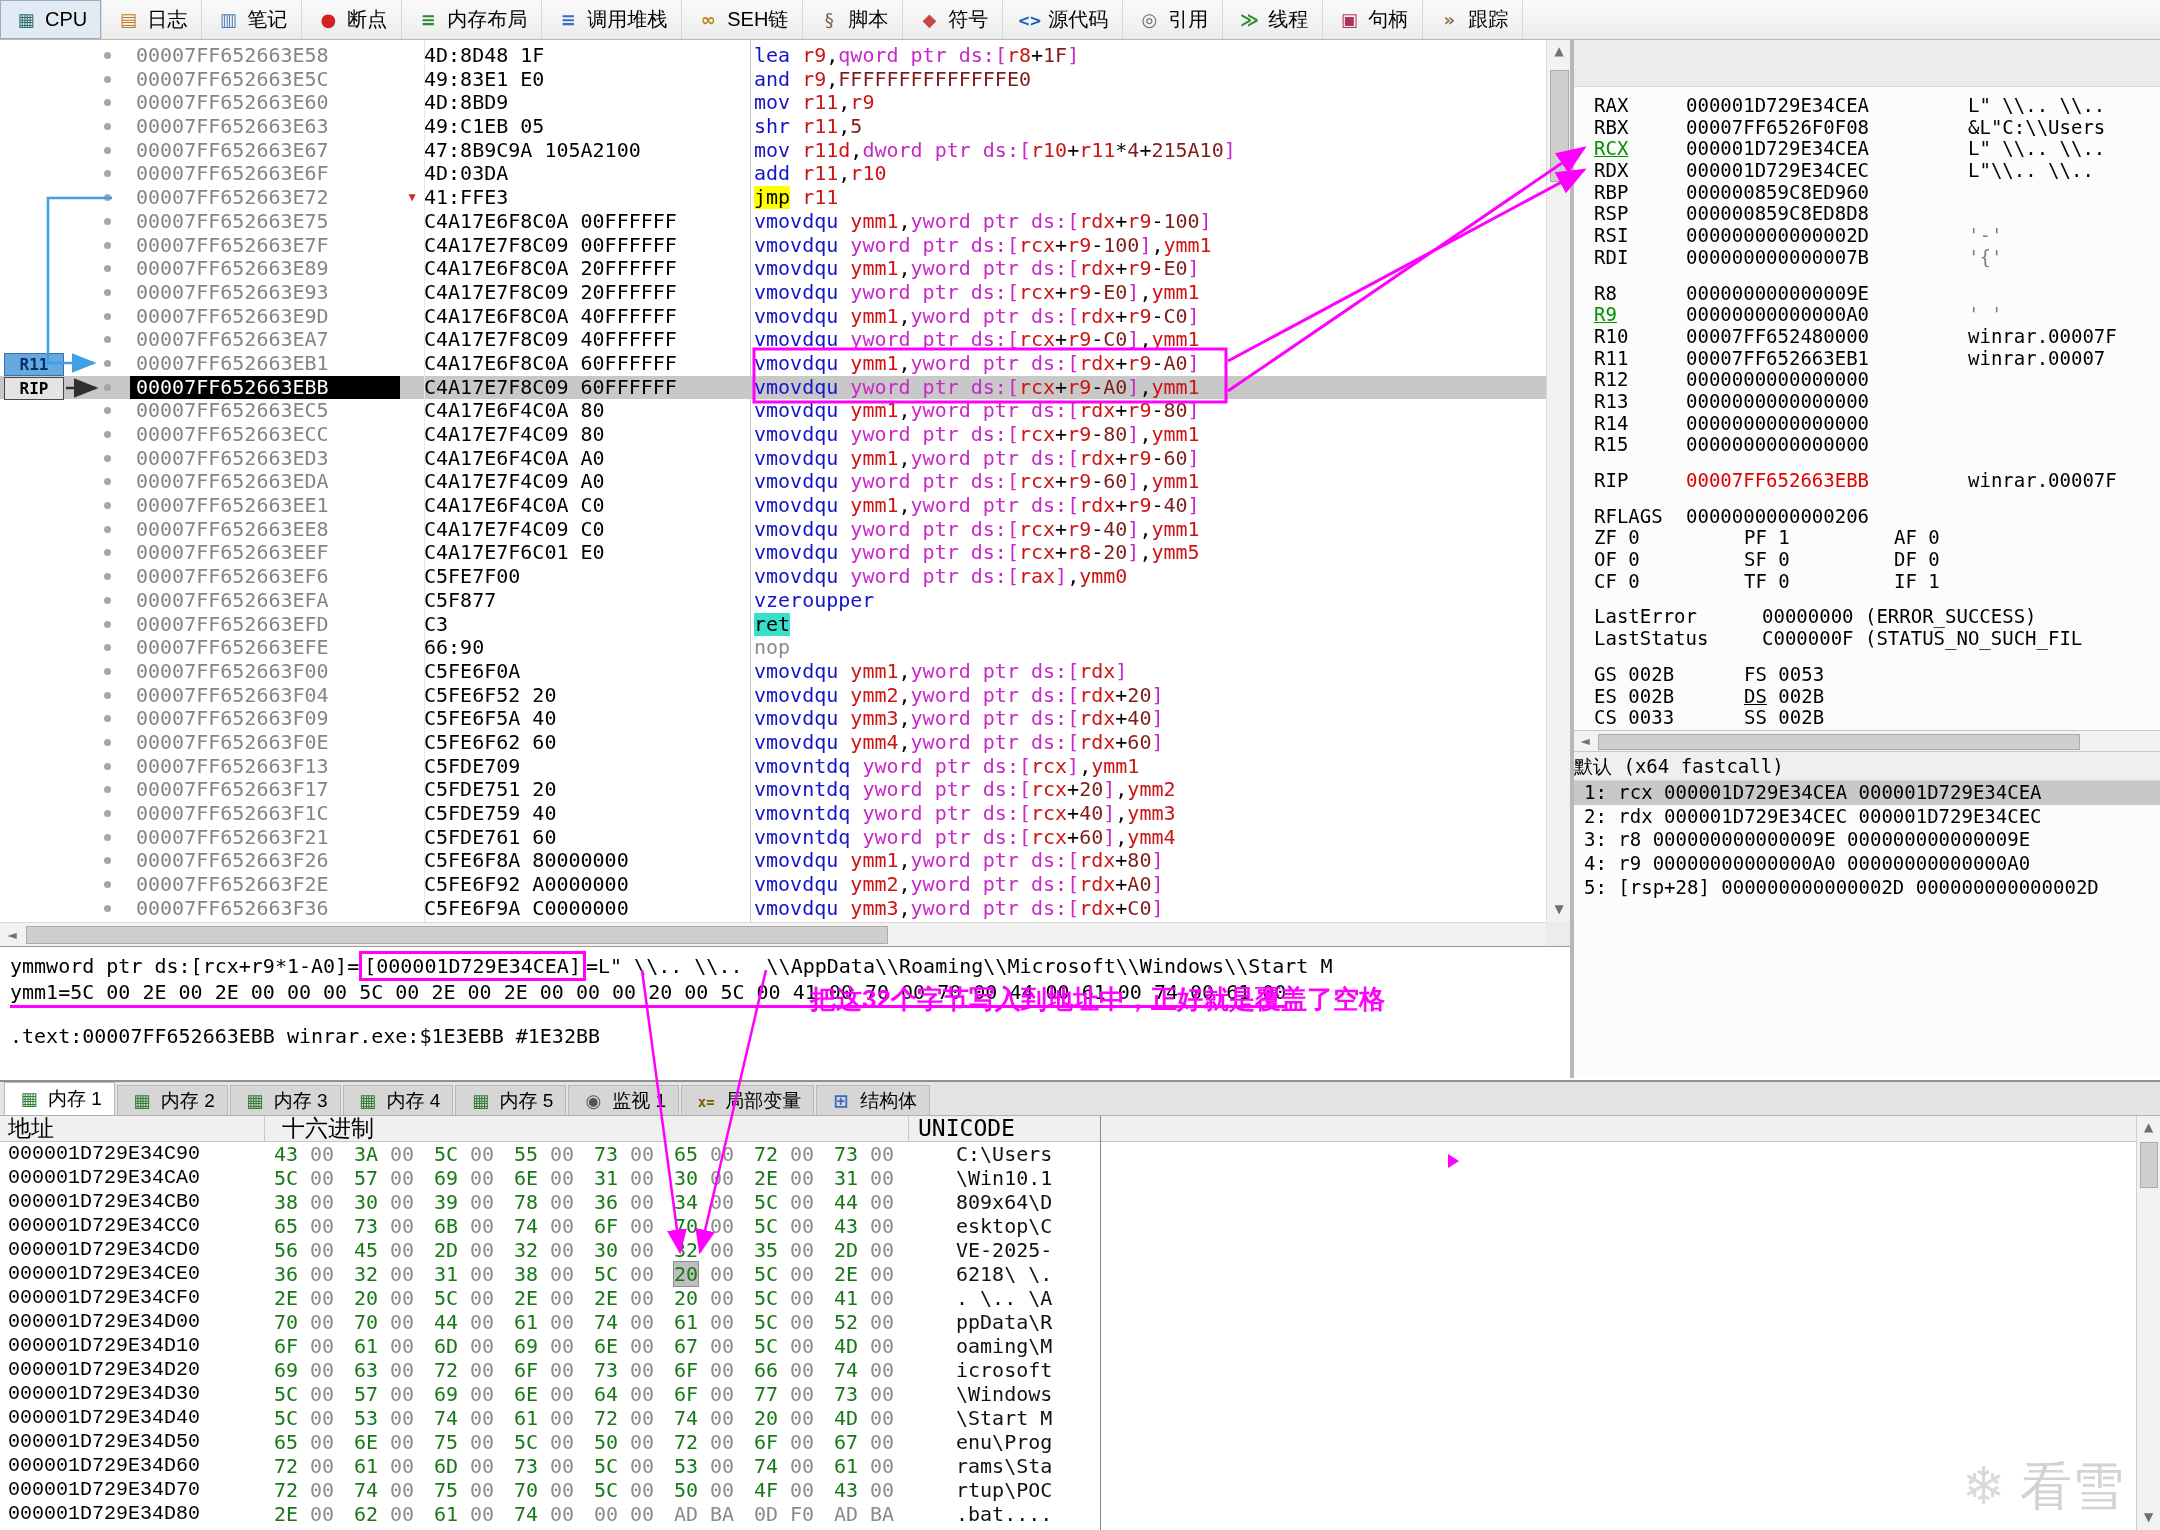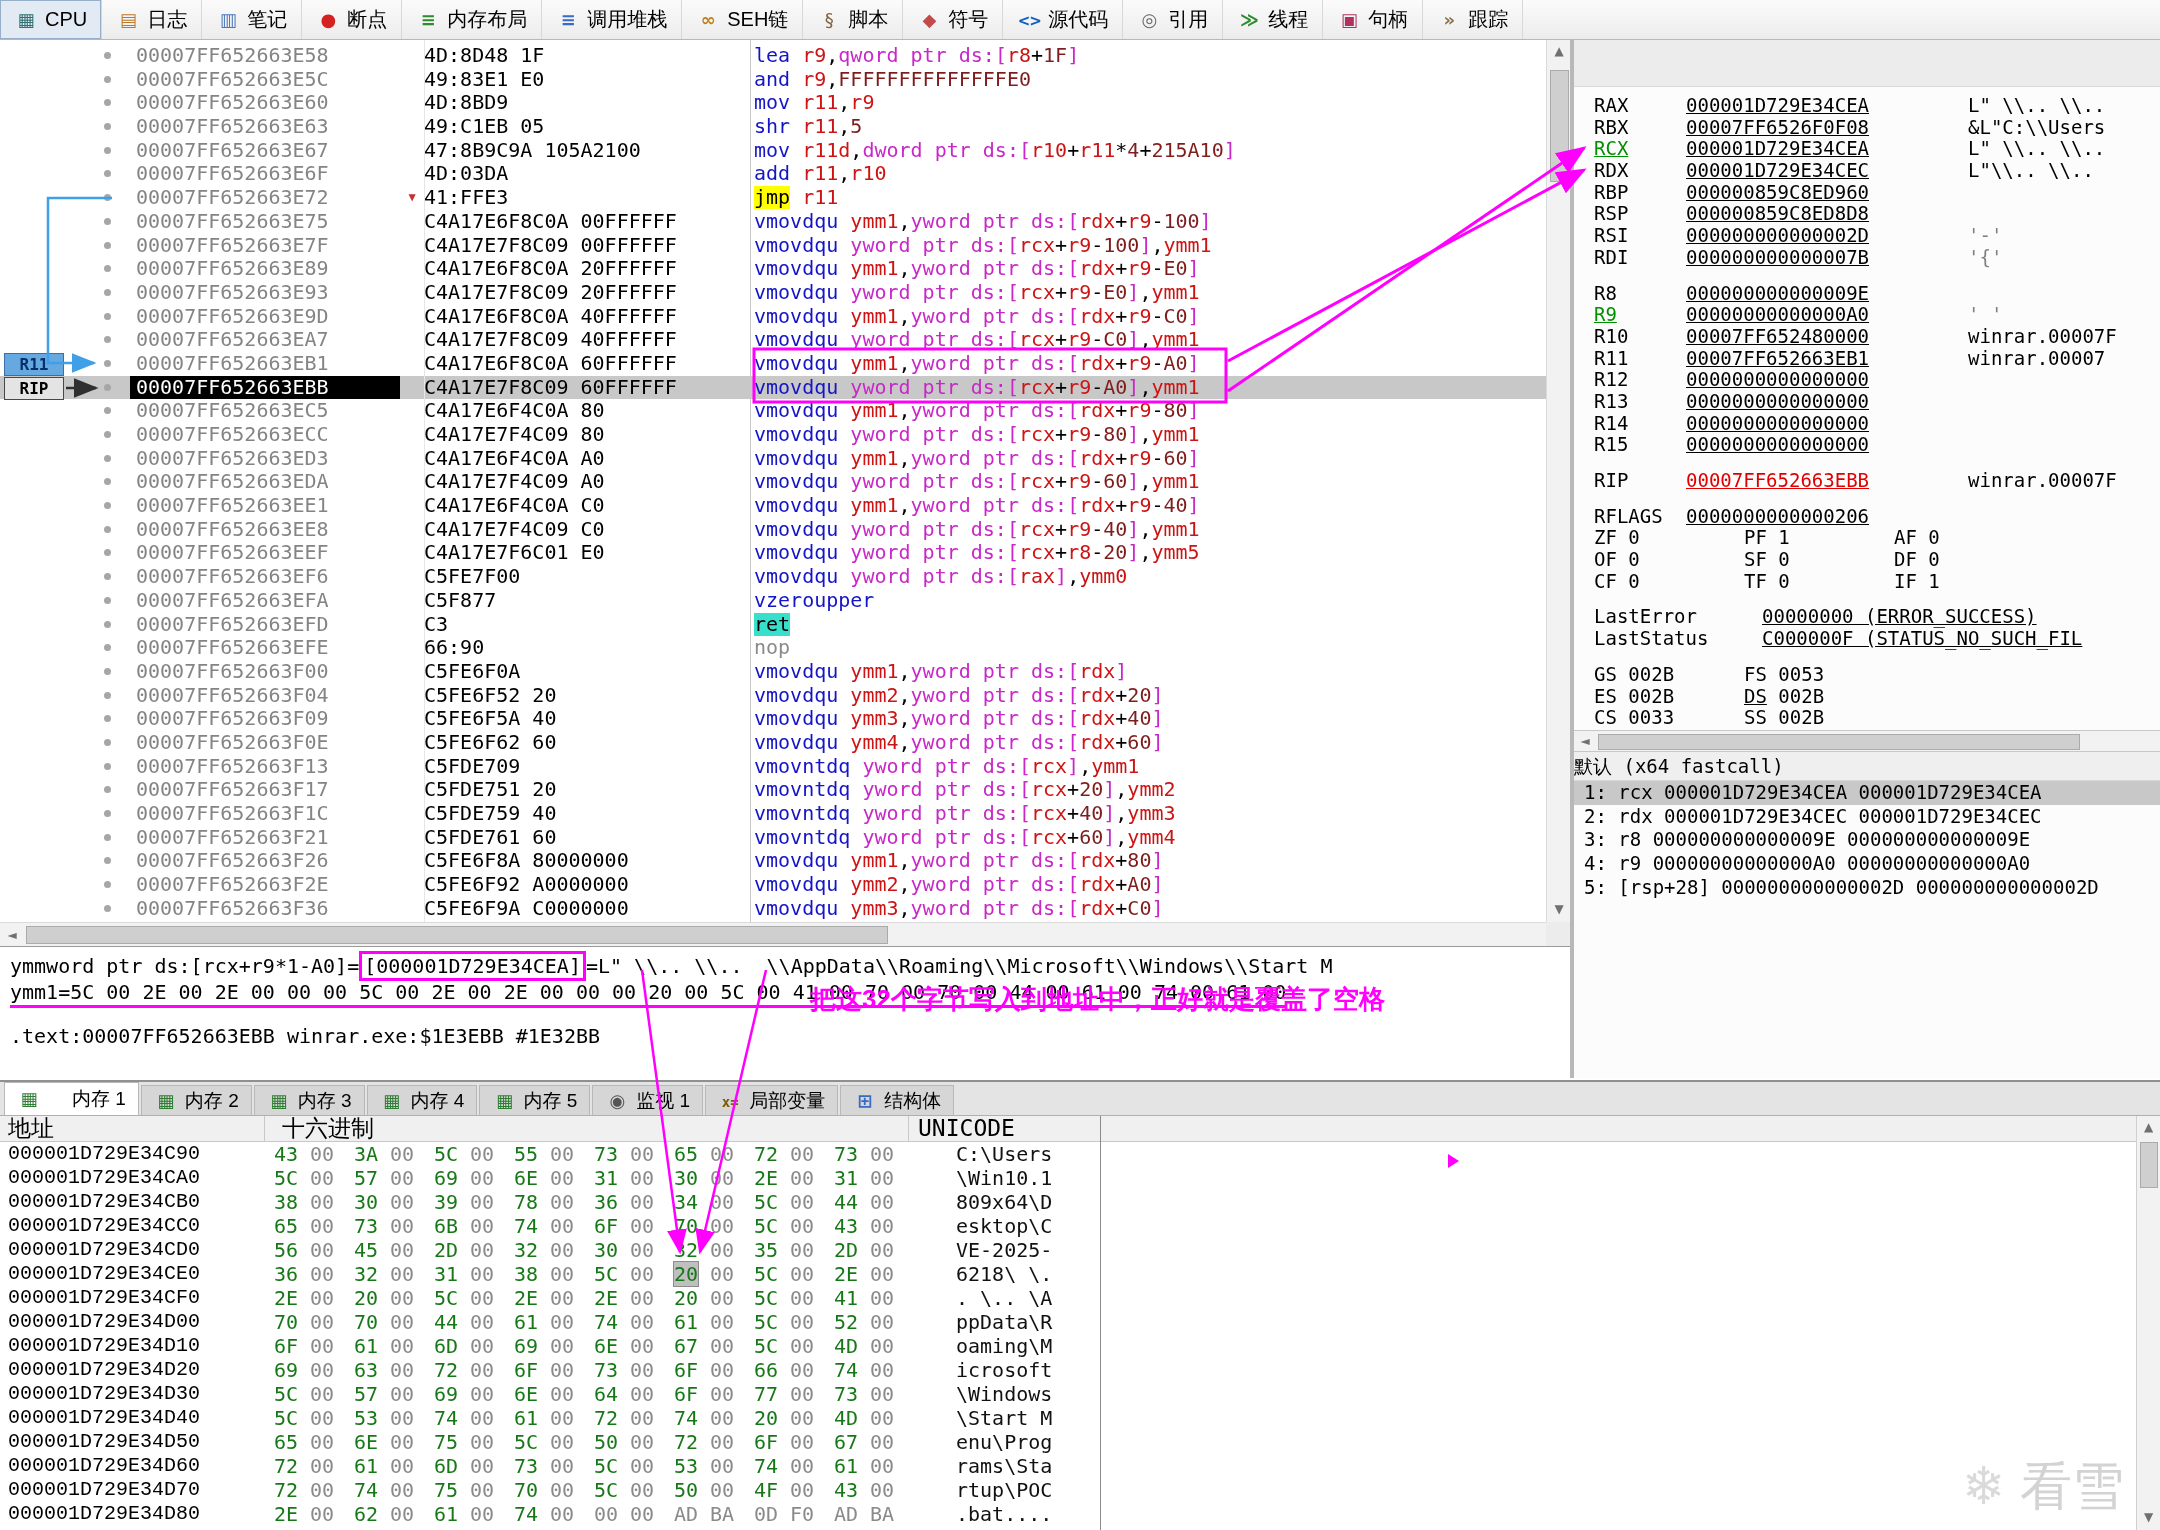--- a/index.html
+++ b/index.html
@@ -79,40 +79,40 @@
   
   .splitter{position:absolute;left:1570px;top:40px;width:4px;height:1038px;background:#B8B8B8;}
   .right{position:absolute;left:1574px;top:40px;width:586px;height:1038px;background:#FCFCFC;overflow:hidden;}
   .rtop{height:46px;background:#ECECEC;border-bottom:1px solid #D8D8D8;}
   .regs{padding:8px 0 0 20px;font-size:19px;}
   .rline{height:21.7px;line-height:21.7px;white-space:pre;overflow:hidden;}
   .rgap{height:14px;}
   .rlabel{display:inline-block;min-width:92px;}
   .rlabel.wide{min-width:168px;}
   .rlabel.hl{color:#009000;text-decoration:underline;}
-  .rvalue{display:inline-block;min-width:282px;text-decoration:underline;}
+  .rvalue{display:inline-block;min-width:282px;}
   .rvalue.red{color:#E00000;}
   .rextra.dim{color:#808080;}
   .fcell{display:inline-block;min-width:150px;}
   .fl-u{text-decoration:underline;}
   .regscroll{position:absolute;left:0;top:690px;width:586px;height:22px;background:#F2F2F2;
              border-top:1px solid #C8C8C8;border-bottom:1px solid #C8C8C8;box-sizing:border-box;}
   .regscroll .sbtn{top:0;width:22px;height:20px;line-height:20px;}
   .rthumb{position:absolute;left:24px;top:3px;width:480px;height:14px;background:#CFCFCF;border:1px solid #ABABAB;}
   .fastcall{position:absolute;left:0;top:712px;width:586px;bottom:0;background:#FCFCFC;}
   .fc-head{height:28px;line-height:28px;background:#EFEFEF;font-size:19px;border-bottom:1px solid #D8D8D8;}
   .fcrow{height:23.7px;line-height:23.7px;white-space:pre;padding-left:10px;font-size:19px;overflow:hidden;}
   .fcrow.sel{background:#C8C8C8;}
 
   
   .bottom{position:absolute;left:0;top:1080px;width:2160px;height:450px;background:#fff;border-top:2px solid #909090;box-sizing:border-box;}
   .btabs{height:34px;background:#E4E4E4;display:flex;align-items:flex-end;padding-left:4px;border-bottom:1px solid #B0B0B0;
          box-sizing:border-box;font-family:"Liberation Sans","DejaVu Sans",sans-serif;font-size:19px;}
   .btab{display:flex;align-items:center;height:29px;padding:0 12px;border:1px solid #B8B8B8;border-bottom:none;background:#D6D6D6;margin-right:2px;}
-  .btab.active{background:#FFFFFF;height:32px;gap:24px;}
+  .btab.active{background:#FFFFFF;height:32px;}
   .dumphead{position:absolute;top:34px;left:0;width:2136px;height:26px;background:#F0F0F0;border-bottom:1px solid #C8C8C8;
             box-sizing:border-box;font-size:23px;line-height:25px;}
   .dh{position:absolute;top:0;}
   .dhsep{position:absolute;top:0;width:1px;height:26px;background:#C8C8C8;}
   .dumprows{position:absolute;top:60px;left:0;width:1100px;}
   .mrow{display:flex;height:24px;line-height:24px;}
   .maddr{width:264px;padding-left:8px;box-sizing:border-box;flex:none;font-family:Liberation Mono, monospace;}
   .mhex{width:686px;flex:none;padding-left:10px;box-sizing:border-box;white-space:nowrap;}
   .mb{display:inline-block;width:24px;margin-right:12px;}
   .mhex .mb:nth-child(even){margin-right:20px;}

